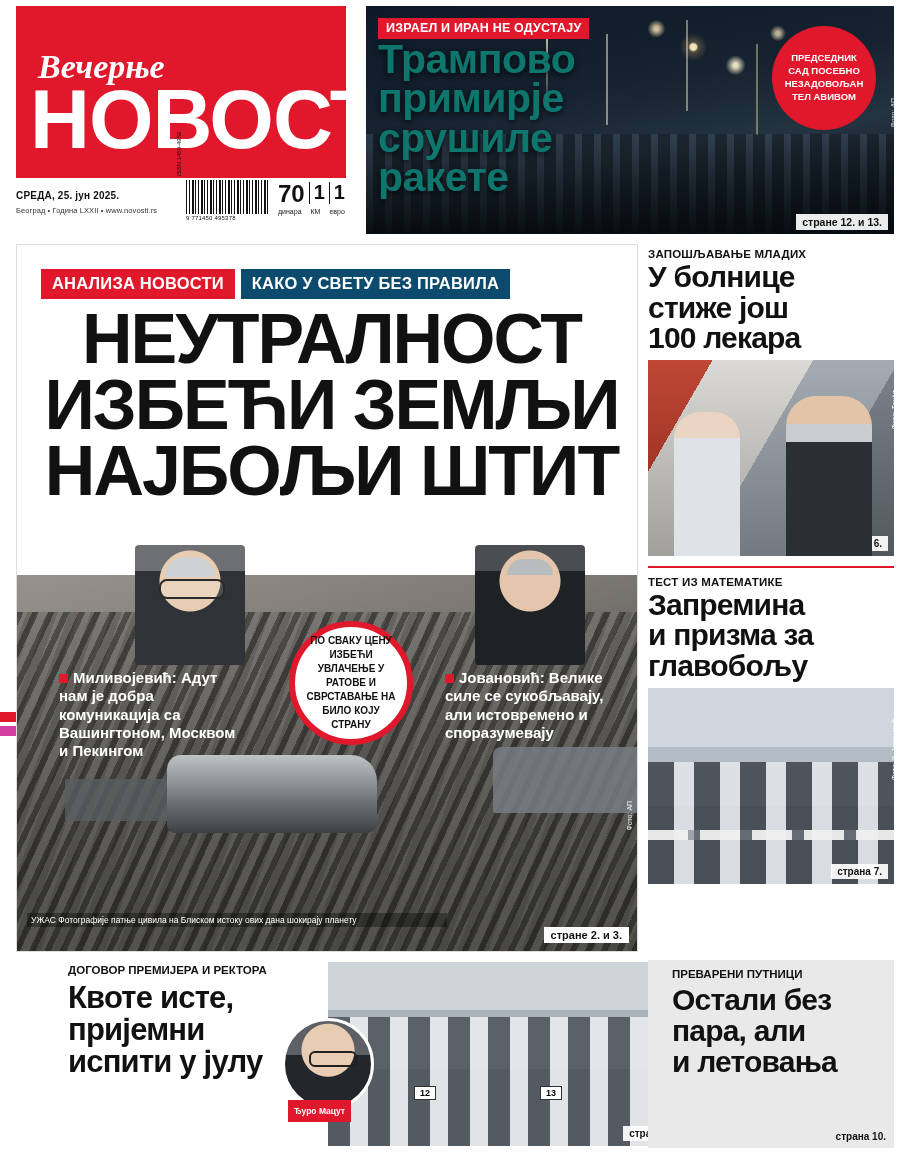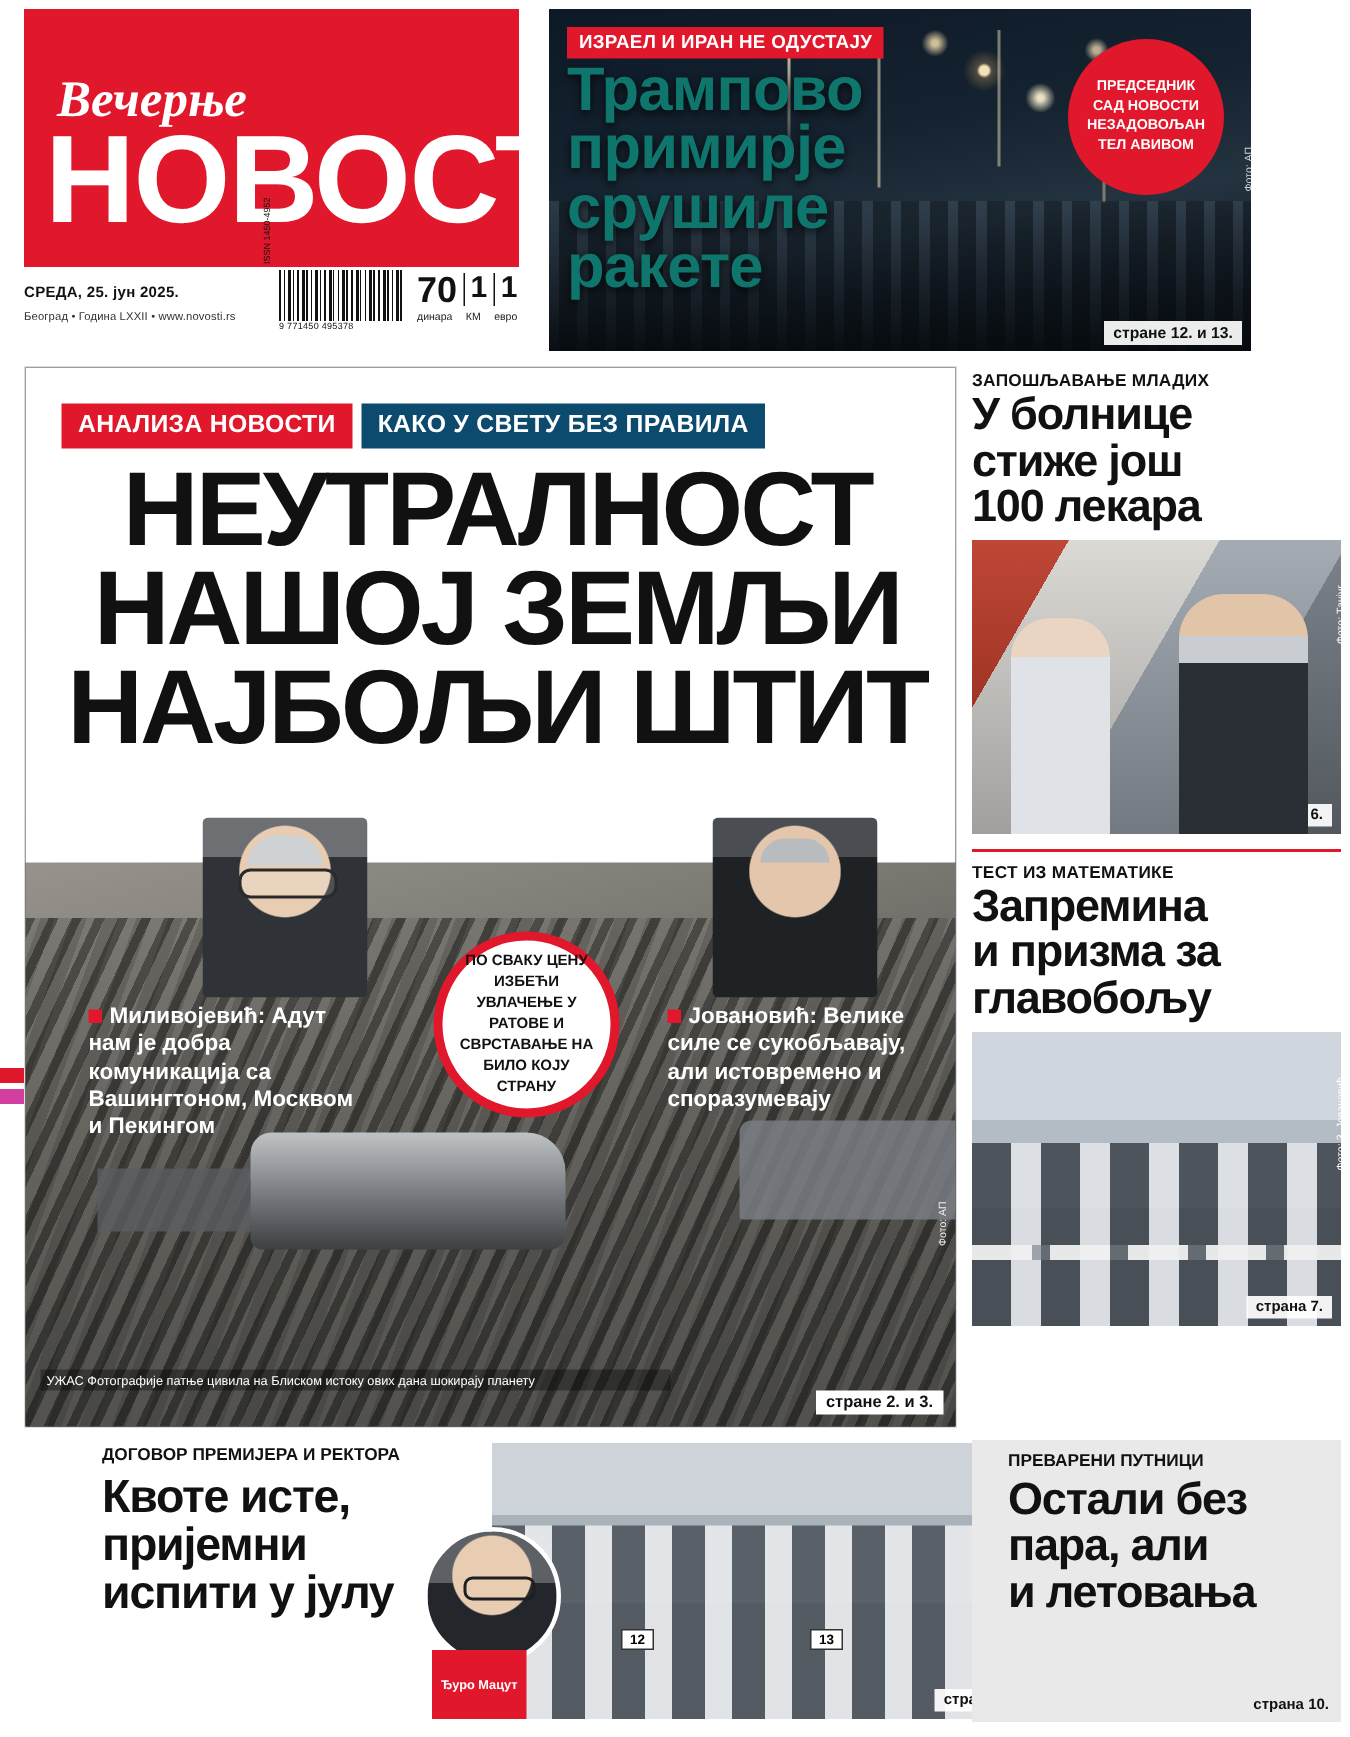--- a/index.html
+++ b/index.html
@@ -38,21 +38,21 @@
   .barcode-num { position:absolute; left:186px; top:215px; font-size:6px; color:#111; letter-spacing:.2px;}
   .rot-text { position:absolute; left:176px; top:176px; font-size:6px; color:#111;
     transform: rotate(-90deg); transform-origin: 0 0; white-space:nowrap; }
   .price-wrap { position:absolute; left:278px; top:182px; display:flex; align-items:flex-start; gap:4px; }
   .price-main { font-size:24px; font-weight:bold; color:#111; line-height:1; }
   .price-sep { width:1px; height:22px; background:#111; }
   .price-alt { font-size:20px; font-weight:bold; color:#111; line-height:1; }
   .price-labels { position:absolute; left:278px; top:208px; display:flex; gap:9px; font-size:7px; color:#222;}
 
   
-  .toplead { position:absolute; left:366px; top:6px; width:468px; height:228px; background:#0a0d12; overflow:hidden;}
+  .toplead { position:absolute; left:366px; top:6px; width:528px; height:228px; background:#0a0d12; overflow:hidden;}
   .toplead-photo { position:absolute; inset:0;
     background:
       radial-gradient(circle at 62% 18%, rgba(255,238,190,.95) 0 3px, rgba(255,200,120,.25) 5px, transparent 14px),
       radial-gradient(circle at 70% 26%, rgba(255,245,210,.9) 0 2px, transparent 10px),
       radial-gradient(circle at 55% 10%, rgba(255,230,180,.8) 0 2px, transparent 9px),
       radial-gradient(circle at 78% 12%, rgba(255,235,190,.7) 0 2px, transparent 8px),
       linear-gradient(170deg,#0d1926 0%, #15222f 38%, #243340 62%, #0c1118 100%);
   }
   .toplead-photo:after{
     content:""; position:absolute; left:0; bottom:0; width:100%; height:44%;
@@ -199,21 +199,21 @@
     background: repeating-linear-gradient(90deg, rgba(70,76,84,.8) 0 22px, rgba(232,234,237,.92) 22px 40px);}
   .desk-num { position:absolute; bottom:46px; background:#fff; border:1px solid #333; font-size:9px;
     font-weight:bold; padding:1px 5px; }
   .bl-avatar { position:absolute; left:218px; top:58px; width:92px; height:92px; border-radius:50%;
     border:3px solid #fff; overflow:hidden;
     background: radial-gradient(circle at 50% 34%, #e8cdb3 0 26px, transparent 27px),
                 linear-gradient(to bottom,#5d6166 0 40%, #23262a 40% 100%); }
   .bl-avatar:after{content:""; position:absolute; left:24px; top:30px; width:44px; height:12px;
     border:2px solid #1f1f1f; border-radius:6px;}
   .bl-avatar-name { position:absolute; left:224px; top:140px; background:#e1172b; color:#fff;
-    font-size:8.5px; font-weight:bold; padding:18px 6px; }
+    font-size:8.5px; font-weight:bold; padding:6px 6px; }
 
   
   .br { position:absolute; left:648px; top:960px; width:246px; height:188px;
     background:#e9e9e9; padding:8px 24px 6px; }
   .br-kicker { font-size:11.5px; font-weight:bold; color:#111; }
   .br-title { margin-top:4px; font-size:30px; font-weight:bold; color:#111; line-height:1.04; letter-spacing:-.8px; }
   .br-badge { position:absolute; right:8px; bottom:6px; font-size:10px; font-weight:bold; color:#111; }
 
   
   .edge-mark { position:absolute; left:0; width:16px; height:10px; }
@@ -251,40 +251,40 @@
 
   <div class="toplead">
     <div class="toplead-photo"></div>
     <div class="toplead-kicker">ИЗРАЕЛ И ИРАН НЕ ОДУСТАЈУ</div>
     <div class="toplead-title">
       <span>Трампово</span>
       <span>примирје</span>
       <span>срушиле</span>
       <span>ракете</span>
     </div>
-    <div class="roundel">ПРЕДСЕДНИК САД НОВОСТИ НЕЗАДОВОЉАН ТЕЛ АВИВОМ</div>
+    <div class="roundel">ПРЕДСЕДНИК САД ПОСЕБНО НЕЗАДОВОЉАН ТЕЛ АВИВОМ</div>
     <div class="credit-v">Фото: АП</div>
     <div class="toplead-pages">стране 12. и 13.</div>
   </div>
 
   <div class="main">
     <div class="main-photo">
       <div class="rubble"></div>
       <div class="car"></div>
     </div>
     <div class="white-head"></div>
 
     <div class="tag-row">
       <div class="tag-red">АНАЛИЗА НОВОСТИ</div>
       <div class="tag-dark">КАКО У СВЕТУ БЕЗ ПРАВИЛА</div>
     </div>
 
     <div class="main-title">
       <span>НЕУТРАЛНОСТ</span>
-      <span>НАШОЈ ЗЕМЉИ</span>
+      <span>ИЗБЕЋИ ЗЕМЉИ</span>
       <span>НАЈБОЉИ ШТИТ</span>
     </div>
 
     <div class="person p-left"></div>
     <div class="person p-right"></div>
 
     <div class="cap cap-left">
       <span class="sq"></span><span>Миливојевић: Адут нам је добра комуникација са Вашингтоном, Москвом и Пекингом</span>
     </div>
     <div class="cap cap-right">

